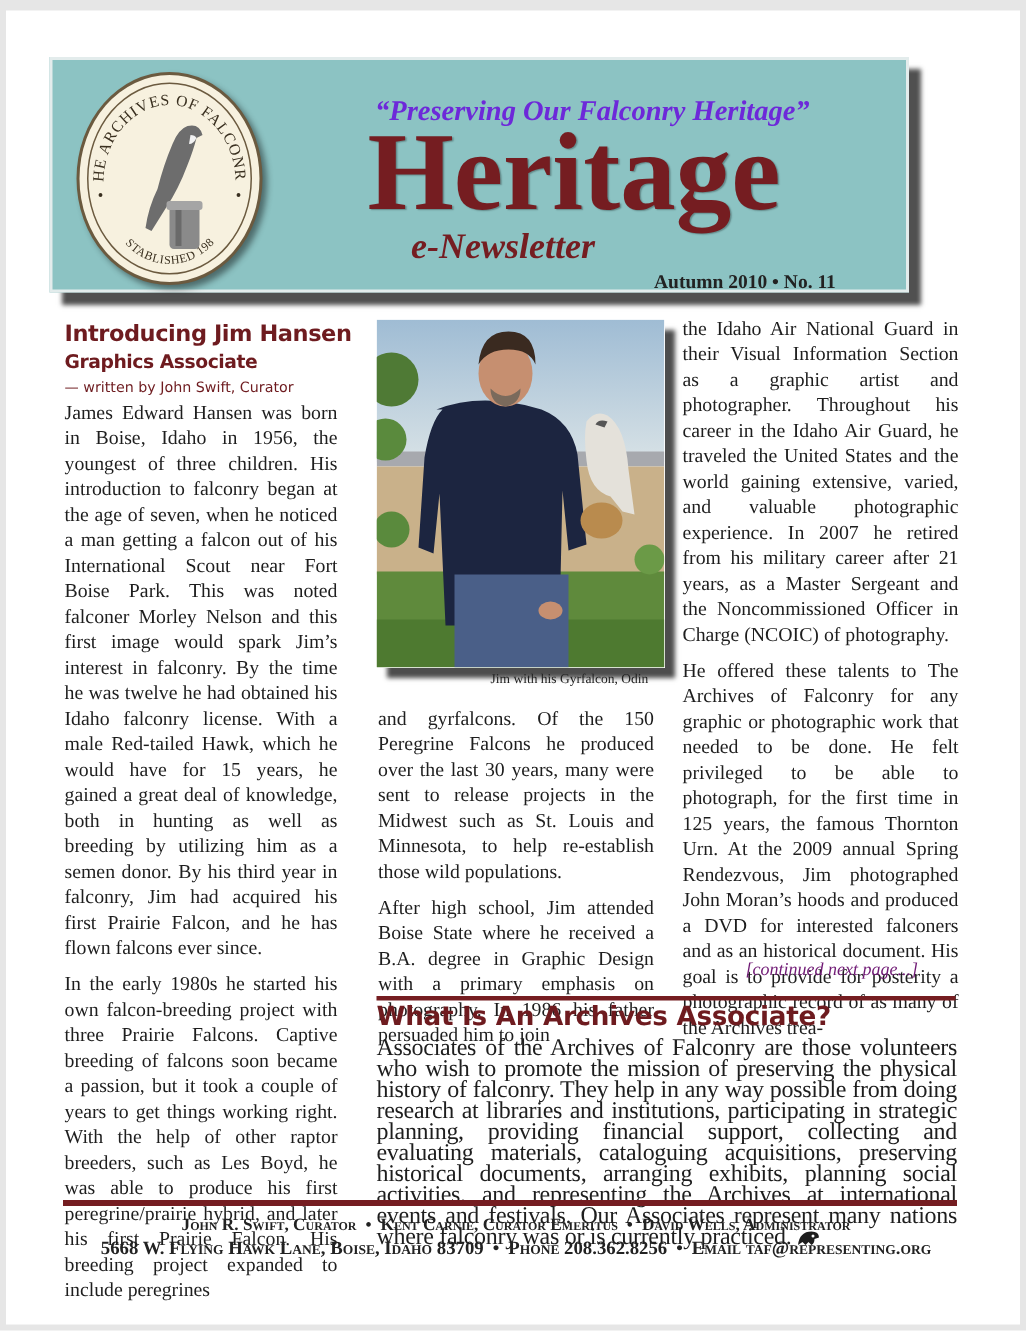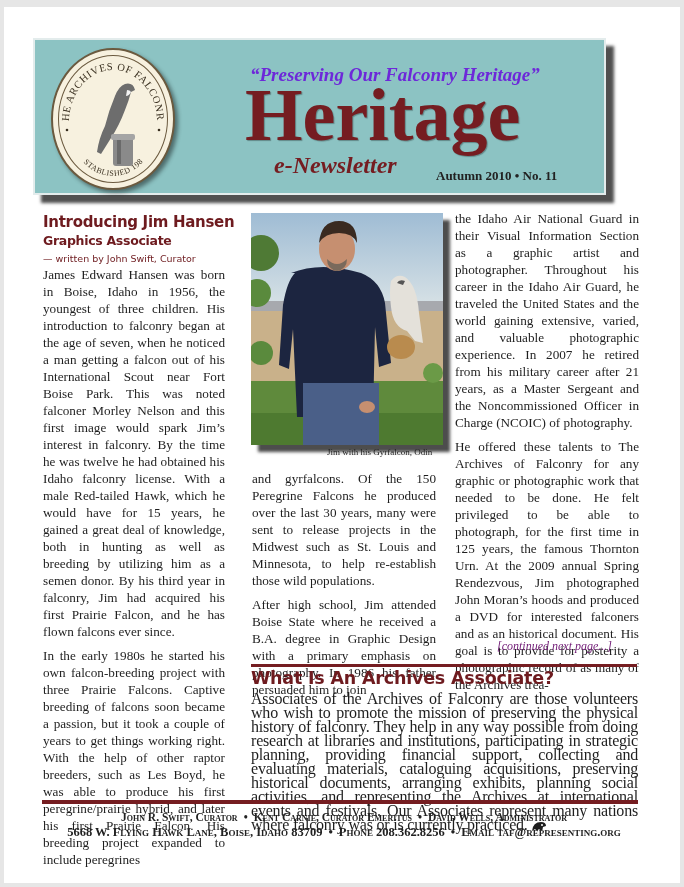--- a/index.html
+++ b/index.html
@@ -42,21 +42,21 @@
     font-family: "Liberation Serif", serif; font-weight: bold;
     font-size: 74px; color: #751d21; letter-spacing: 0px; line-height: 1;
     text-shadow: 1px 1px 1px rgba(0,0,0,0.3);
   }
   .subtitle {
     position: absolute; left: 239px; top: 112px;
     font-family: "Liberation Serif", serif; font-style: italic; font-weight: bold;
     font-size: 24px; color: #751d21;
   }
   .issue {
-    position: absolute; left: 401px; top: 128px;
+    position: absolute; left: 401px; top: 140px;
     font-family: "Liberation Serif", serif; font-weight: bold;
     font-size: 13px; color: #222;
   }
   
   .col { position: absolute; font-size: 13.2px; line-height: 17px; color: #1e1e1e; text-align: justify; hyphens: none; }
   .col p { margin: 0 0 7px 0; }
   .col1 { left: 39px; top: 259px; width: 182px; }
   .col2 { left: 248px; top: 463px; width: 184px; }
   .col3 { left: 451px; top: 203px; width: 184px; }
   .art-title {

